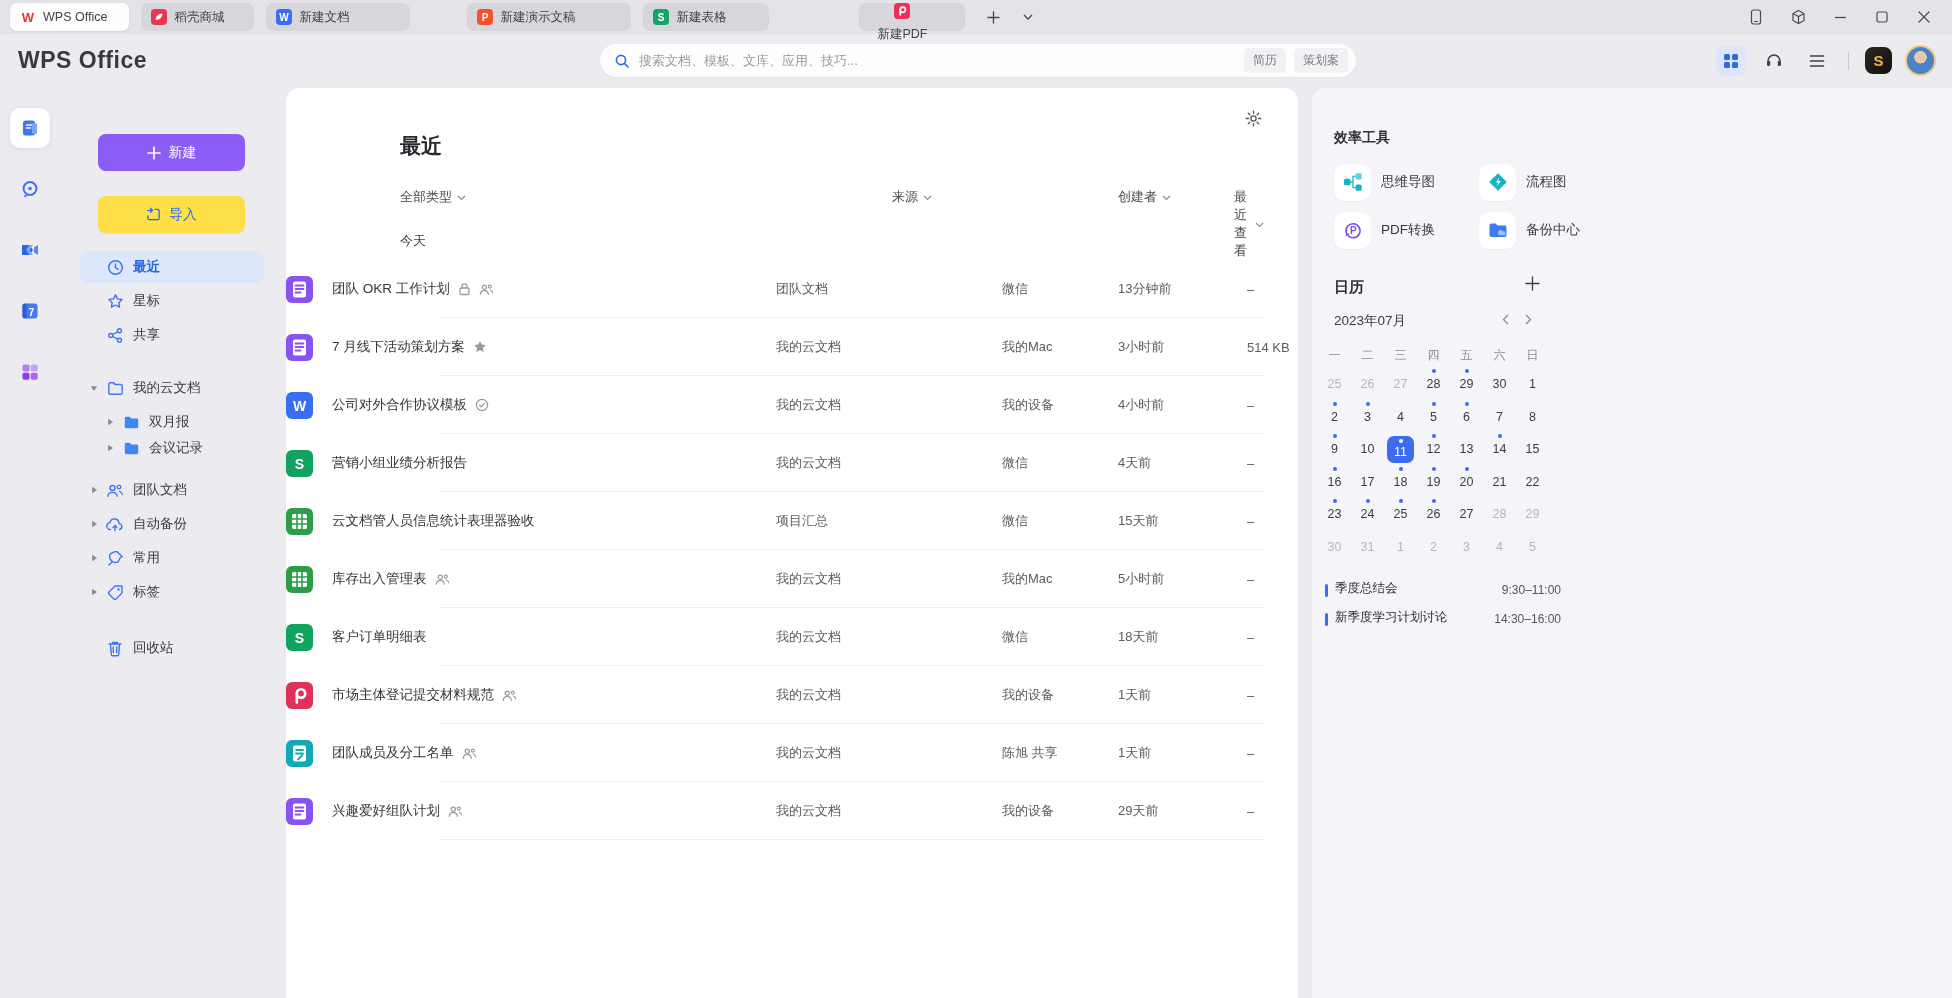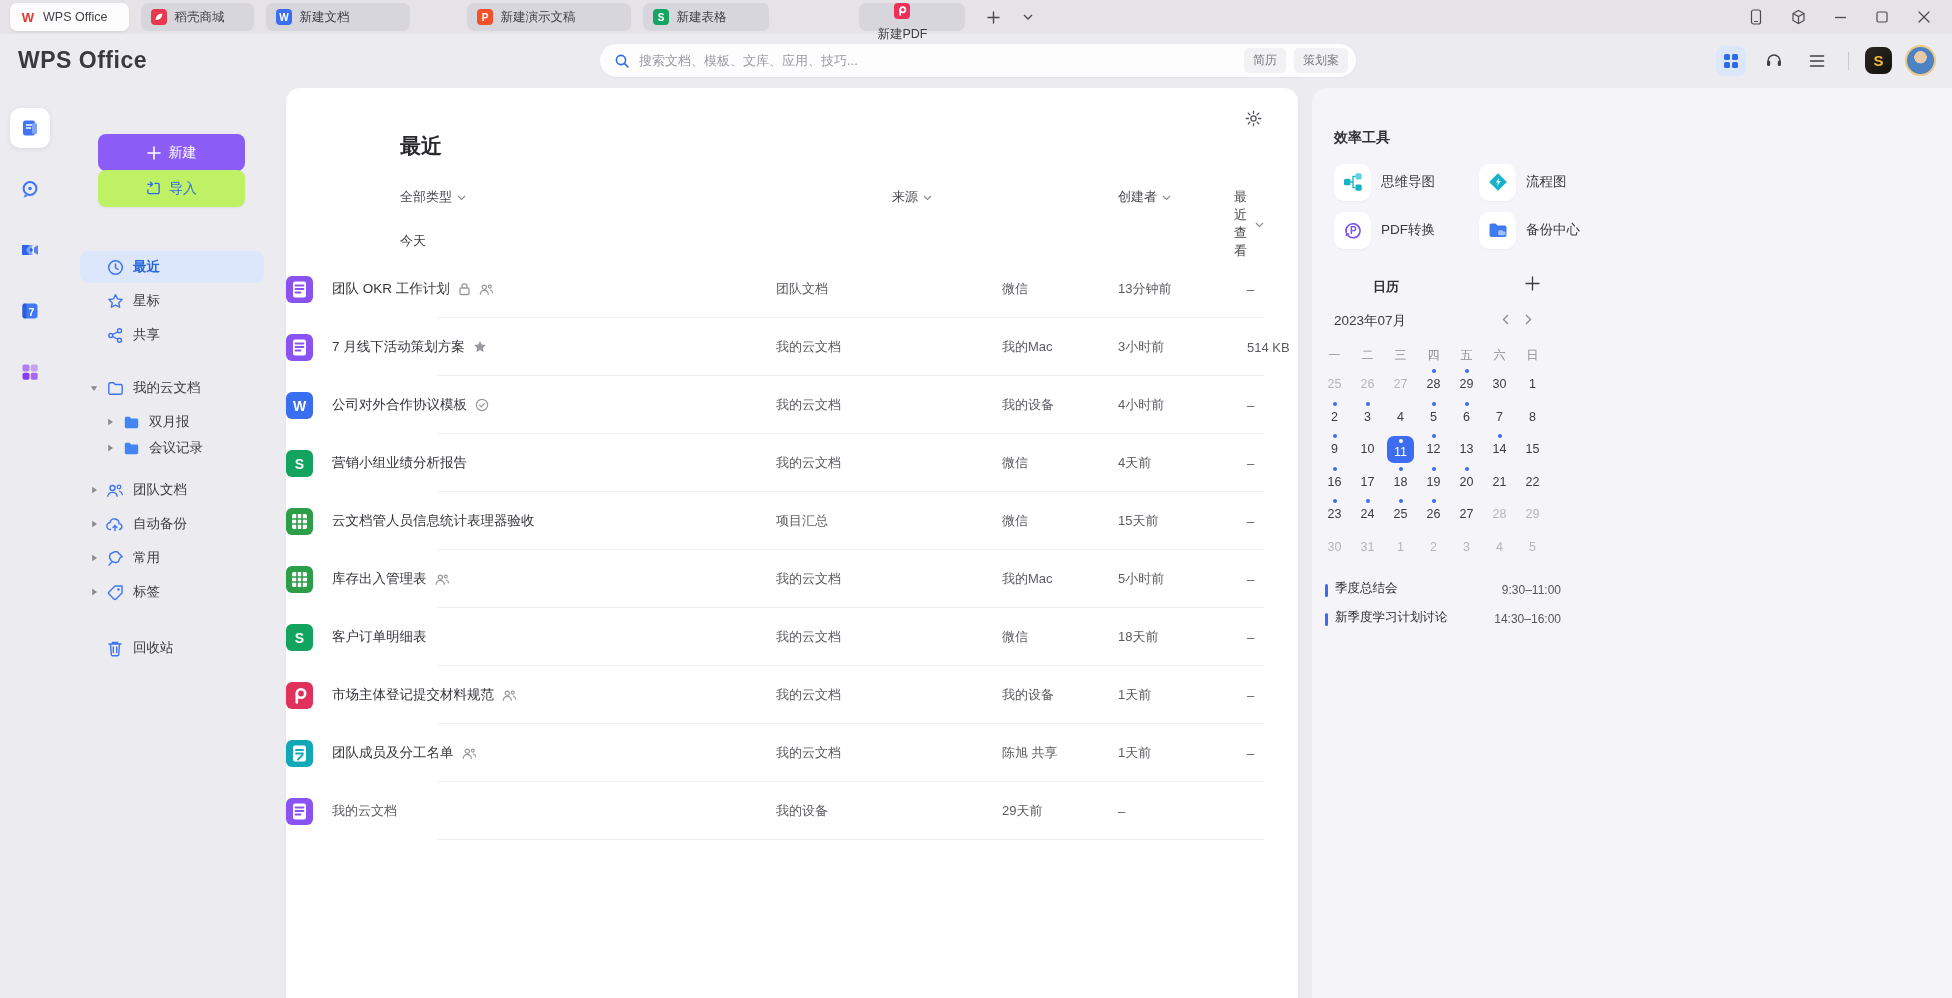--- a/index.html
+++ b/index.html
@@ -33,21 +33,21 @@
   
   .rail{position:absolute;left:0;top:88px;width:60px;bottom:0;display:flex;flex-direction:column;align-items:center;}
   .rail-item{width:40px;height:40px;margin-bottom:21px;border-radius:10px;display:flex;align-items:center;justify-content:center;}
   .rail-item.active{background:#fff;box-shadow:0 1px 4px rgba(40,40,60,.10);}
   .rail-item:first-child{margin-top:20px;}
 
   
   .sidenav{position:absolute;left:60px;top:88px;width:226px;bottom:0;font-size:13.5px;color:#3d3c43;}
   .btn{position:absolute;left:38px;width:147px;height:37px;border-radius:8px;display:flex;align-items:center;justify-content:center;gap:8px;font-size:14px;}
   .btn.new{top:46px;background:#8b5cf6;color:#fff;}
-  .btn.import{top:82px;background:#bef264;color:#2f6ae6;box-shadow:0 1px 2px rgba(0,0,0,.05);}
+  .btn.import{top:108px;background:#fde047;color:#2f6ae6;box-shadow:0 1px 2px rgba(0,0,0,.05);}
   .navlist{position:absolute;left:0;top:0;width:100%;}
   .navrow{position:absolute;left:20px;width:184px;height:32px;border-radius:8px;display:flex;align-items:center;}
   .navrow .caret{width:16px;margin-left:6px;color:#8a8992;display:flex;justify-content:center;}
   .navrow .nicon{width:18px;margin-left:4px;color:#3f74f2;display:flex;justify-content:center;}
   .navrow .nlabel{margin-left:9px;}
   .navrow.active{background:#dce7fb;color:#2966dd;font-weight:bold;}
   .navrow.sub .caret{margin-left:22px;}
 
   
   .card{position:absolute;left:286px;top:88px;width:1012px;bottom:0;background:#fff;border-radius:14px 14px 0 0;box-shadow:0 1px 3px rgba(30,30,50,.04);}
@@ -63,21 +63,21 @@
   .ficon{width:27px;height:27px;border-radius:6px;overflow:hidden;}
   .ftitle{font-size:13.5px;color:#35343b;display:flex;align-items:center;gap:8px;}
   .fbadge{color:#9a98a1;display:flex;align-items:center;gap:6px;}
 
   
   .rpanel{position:absolute;left:1312px;top:88px;right:0;bottom:0;background:#f5f4f8;border-radius:14px 0 0 0;}
   .rp-heading{position:absolute;left:22px;top:41px;font-size:14px;font-weight:bold;color:#33323a;}
   .tools{position:absolute;left:22px;top:70px;width:300px;display:grid;grid-template-columns:145px 145px;grid-auto-rows:48px;}
   .tool{display:flex;align-items:center;gap:10px;font-size:13.5px;color:#3a3940;}
   .tool .tbox{width:37px;height:37px;border-radius:10px;background:#fff;display:flex;align-items:center;justify-content:center;box-shadow:0 1px 2px rgba(0,0,0,.04);}
-  .cal-title{position:absolute;left:22px;top:190px;font-size:13px;font-weight:bold;color:#2e2d33;margin-left:39px;}
+  .cal-title{position:absolute;left:22px;top:190px;font-size:15px;font-weight:bold;color:#2e2d33;}
   .cal-add{position:absolute;left:213px;top:188px;color:#3c3b42;}
   .cal-month{position:absolute;left:22px;top:224px;font-size:13.5px;color:#3c3b42;}
   .cal-nav{position:absolute;top:226px;color:#8b8a92;display:flex;gap:16px;left:190px;font-size:13px;}
   .cal-week,.cal-grid{position:absolute;left:6px;width:233px;display:grid;grid-template-columns:repeat(7,33px);}
   .cal-week{top:258px;font-size:12px;color:#8b8a92;text-align:center;}
   .cal-week span{line-height:18px;}
   .cal-grid{top:280px;grid-auto-rows:32.5px;}
   .dcell{position:relative;display:flex;align-items:center;justify-content:center;font-size:12.5px;color:#3c3b42;}
   .dcell .dot{position:absolute;top:1px;left:50%;margin-left:-2px;width:4px;height:4px;border-radius:50%;background:#3e6cf1;}
   .dcell.muted{color:#b7b5bd;}
@@ -662,20 +662,31 @@
           <div>陈旭 共享</div>
           <div>1天前</div>
           <div>–</div>
         </div>
         <div class="frow">
           <div><span class="ficon"><svg width="27" height="27" viewBox="0 0 27 27">
                 <rect width="27" height="27" rx="6" fill="#8a52f0"></rect>
                 <rect x="7" y="5.5" width="13" height="16" rx="2" fill="#fff"></rect>
                 <path d="M9.5 9.5h8M9.5 13h8M9.5 16.5h5" stroke="#8a52f0" stroke-width="1.8" stroke-linecap="round"></path>
               </svg></span></div>
+          <div class="ftitle">
+            <span>兴趣爱好组队计划</span>
+            <span class="fbadge ">
+              <svg width="15" height="13" viewBox="0 0 15 13">
+                <circle cx="5.3" cy="4.2" r="2.1" fill="none" stroke="currentColor" stroke-width="1.2"></circle>
+                <path d="M1.3 11.3a4 4 0 0 1 8 0" fill="none" stroke="currentColor" stroke-width="1.2" stroke-linecap="round"></path>
+                <circle cx="10.8" cy="3.6" r="1.5" fill="none" stroke="currentColor" stroke-width="1.1"></circle>
+                <path d="M11.3 7a3.4 3.4 0 0 1 2.4 2.9" fill="none" stroke="currentColor" stroke-width="1.1" stroke-linecap="round"></path>
+              </svg>
+            </span>
+          </div>
           <div>我的云文档</div>
           <div>我的设备</div>
           <div>29天前</div>
           <div>–</div>
         </div>
       </div>
   </main>
 
   <aside class="rpanel">
     <div class="rp-heading">效率工具</div>

